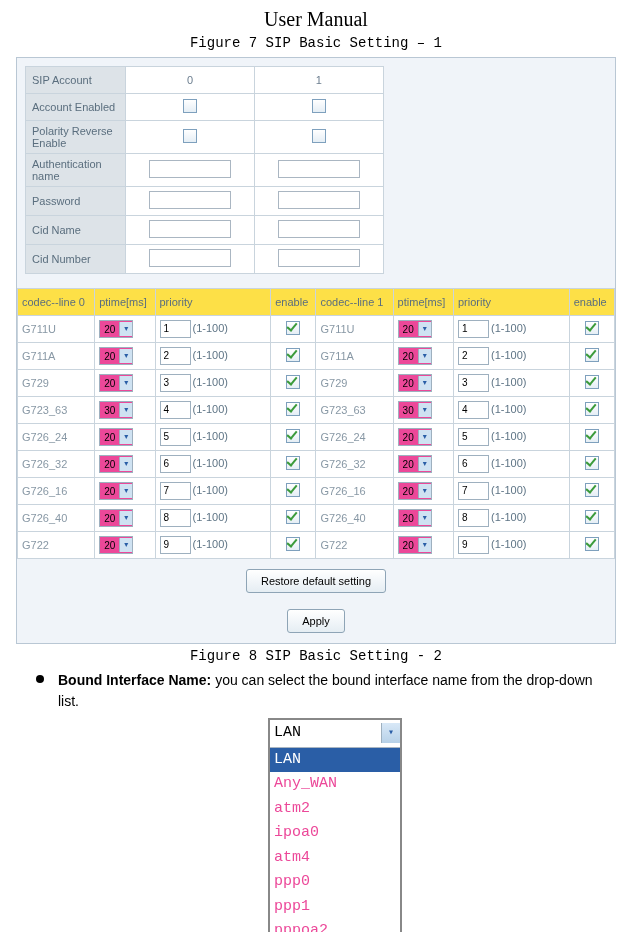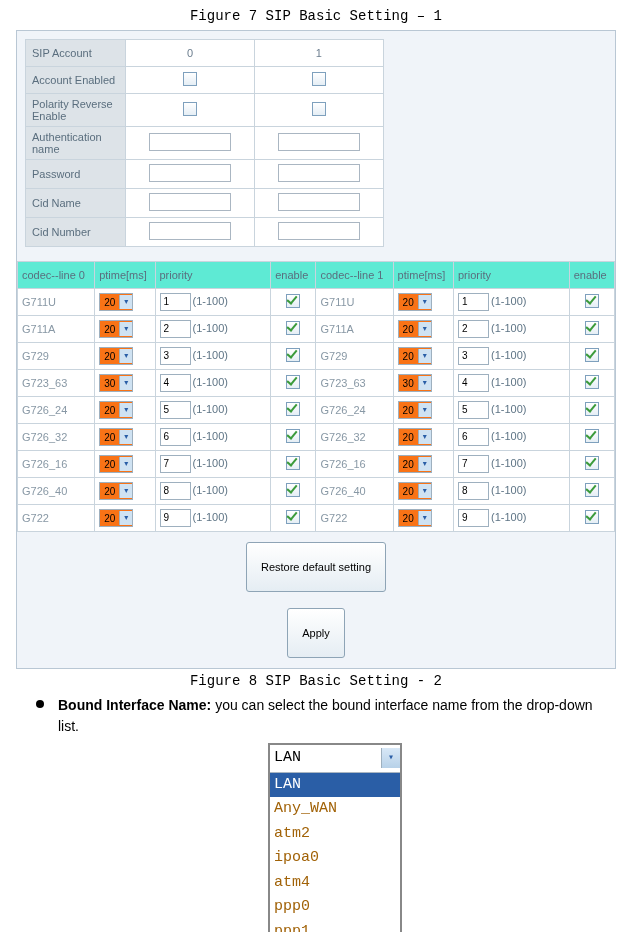--- a/index.html
+++ b/index.html
@@ -64,35 +64,35 @@
     border-collapse: collapse;
     width: 100%;
   }
   .codec-table td, .codec-table th {
     border: 1px solid #c9d4dd;
     padding: 3px 4px;
     height: 20px;
     text-align: left;
   }
   .codec-table th {
-    background: #5eead4;
+    background: #fde047;
     color: #5a6e7e;
     font-weight: normal;
   }
   .codec-table td {
     background: #fff;
     color: #8898a5;
   }
   .ptime-select {
     display: inline-flex;
     align-items: center;
     border: 1px solid #9eb0bf;
     height: 16px;
     font-size: 10px;
-    background: #f97316;
+    background: #ec4899;
   }
   .ptime-select .sv {
     padding: 0 4px;
     color: #000;
   }
   .ptime-select .dd {
     width: 12px;
     background: #cfe2f2;
     text-align: center;
     color: #2a5ea6;
@@ -133,21 +133,21 @@
     width: 4px;
     height: 8px;
     border: solid #3b9b3b;
     border-width: 0 2px 2px 0;
     transform: rotate(40deg);
   }
   .btn {
     display: inline-block;
     border: 1px solid #8ea4b6;
     background: linear-gradient(#fff,#e5edf3);
-    padding: 18px 14px;
+    padding: 5px 14px;
     border-radius: 3px;
     font-size: 11px;
     color: #000;
     margin: 6px auto;
   }
   .btn-row {
     text-align: center;
     background: #f0f4f9;
     padding: 4px 0;
   }
@@ -199,33 +199,34 @@
     height: 20px;
     background: linear-gradient(#d8e8f7,#b7d1e8);
     border-left: 1px solid #9eb0bf;
     text-align: center;
     color: #2a5ea6;
     font-size: 10px;
     line-height: 20px;
   }
   .dropdown-figure .opt {
     padding: 1px 4px;
-    color: #a16207;
+    color: #ec4899;
   }
   .dropdown-figure .opt.selected {
     background: #2a5ea6;
     color: #fff;
   }
   .spacer { height: 6px; }
 </style>
 </head>
 <body>
 
 <div class="page">
 
+  <div class="doc-title">User Manual</div>
   <div class="fig-caption">Figure 7 SIP Basic Setting – 1</div>
 
   <div class="screenshot">
 
     <table class="acct-table">
       <tbody>
           <tr>
         <td class="hdr">SIP Account</td>
         <td class="valcell">0</td>
         <td class="valcell">1</td>

